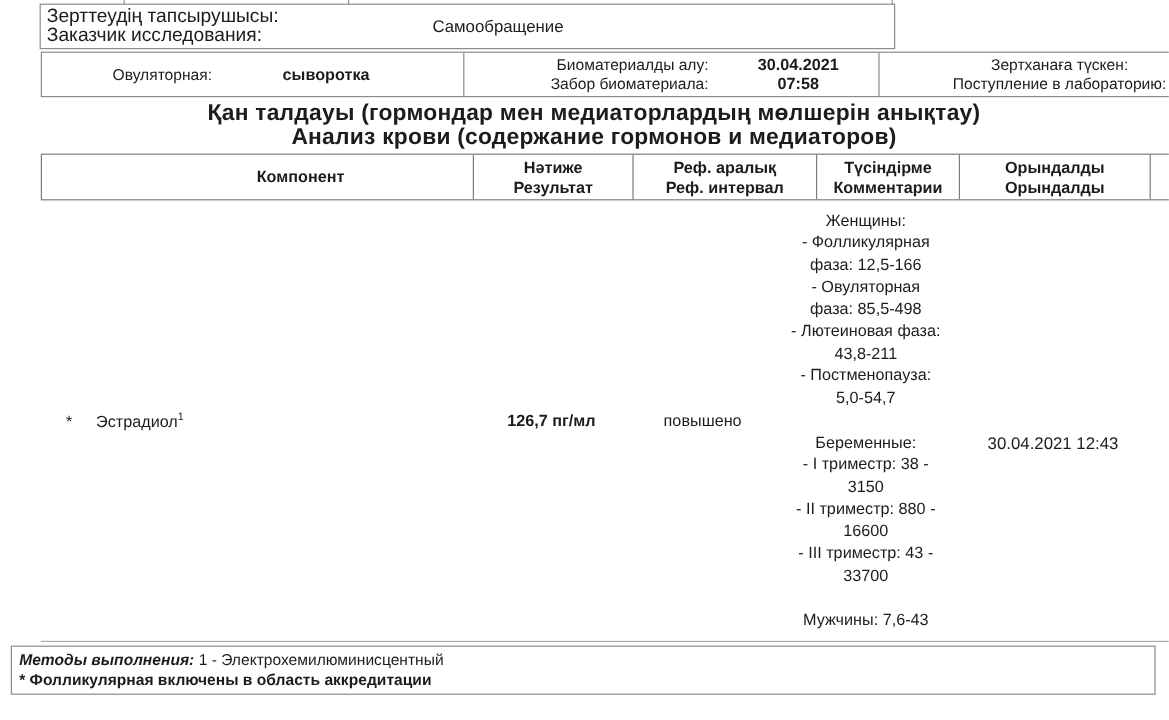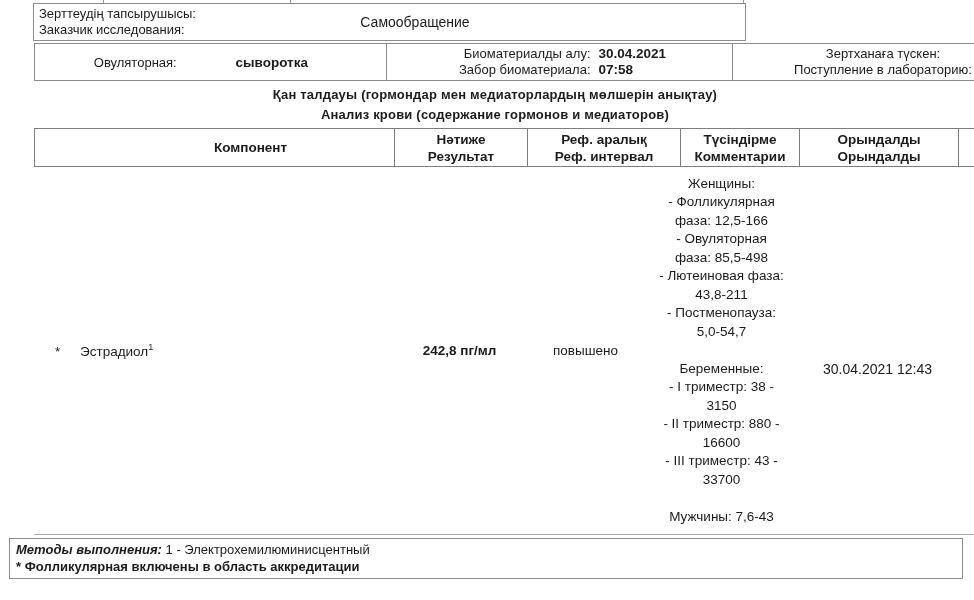--- a/index.html
+++ b/index.html
@@ -15,42 +15,42 @@
 
   
   .tick { position: absolute; top: 0; width: 1px; height: 4px; background: #9a9a9a; }
 
   
   .box-customer {
     left: 33px; top: 3px; width: 713px; height: 38px;
     border: 1px solid #8c8c8c;
     display: flex; align-items: center;
   }
-  .customer-label { width: 256px; padding-left: 5px; font-size: 13px; line-height: 16px; }
+  .customer-label { width: 256px; padding-left: 5px; font-size: 16px; line-height: 16px; }
   .customer-value { width: 250px; text-align: center; font-weight: normal; font-size: 14px; }
 
   
   .box-specimen {
     left: 34px; top: 43px; width: 1000px; height: 38px;
     border: 1px solid #8c8c8c;
     display: flex; align-items: stretch;
   }
   .spec-cell { display: flex; align-items: center; }
   .spec-cell + .spec-cell { border-left: 1px solid #8c8c8c; }
   .spec-cell1 { width: 351px; }
   .spec-cell1 .lbl { flex: 1; text-align: center; font-size: 13px; }
   .spec-cell1 .val { width: 150px; font-weight: bold; }
   .spec-cell2 { width: 347px; }
   .spec-cell2 .lbl { width: 212px; text-align: right; padding-right: 8px; font-size: 13px; line-height: 16px; }
-  .spec-cell2 .val { flex: 1; text-align: left; font-weight: bold; font-size: 13.5px; line-height: 16px; }
+  .spec-cell2 .val { flex: 1; text-align: center; font-weight: bold; font-size: 13.5px; line-height: 16px; }
   .spec-cell3 { flex: 1; }
   .spec-cell3 .lbl { width: 300px; text-align: center; font-size: 13px; line-height: 16px; }
 
   
-  .title-block { left: 33px; top: 85px; width: 924px; text-align: center; font-weight: bold; font-size: 13px; line-height: 20px; letter-spacing: 0.2px; }
+  .title-block { left: 33px; top: 85px; width: 924px; text-align: center; font-weight: bold; font-size: 19px; line-height: 20px; letter-spacing: 0.2px; }
 
   
   .main-header {
     left: 34px; top: 128px; width: 1000px; height: 39px;
     border: 1px solid #7d7d7d;
     display: flex;
   }
   .hcell {
     font-weight: bold; font-size: 13.5px; line-height: 17px;
     text-align: center; display: flex; flex-direction: column; justify-content: center;
@@ -153,21 +153,21 @@
     <div>Орындалды</div>
   </div>
   <div class="hcell hc6"></div>
 </div>
 
 <div class="abs main-body">
   <div class="bcell bc1">
     <span class="flag">*</span>
     <span><span>Эстрадиол</span><sup>1</sup></span>
   </div>
-  <div class="bcell bc2">242,8 пг/мл</div>
+  <div class="bcell bc2">126,7 пг/мл</div>
   <div class="bcell bc3">повышено</div>
   <div class="bcell bc4">Женщины:
 - Фолликулярная
 фаза: 12,5-166
 - Овуляторная
 фаза: 85,5-498
 - Лютеиновая фаза:
 43,8-211
 - Постменопауза:
 5,0-54,7

